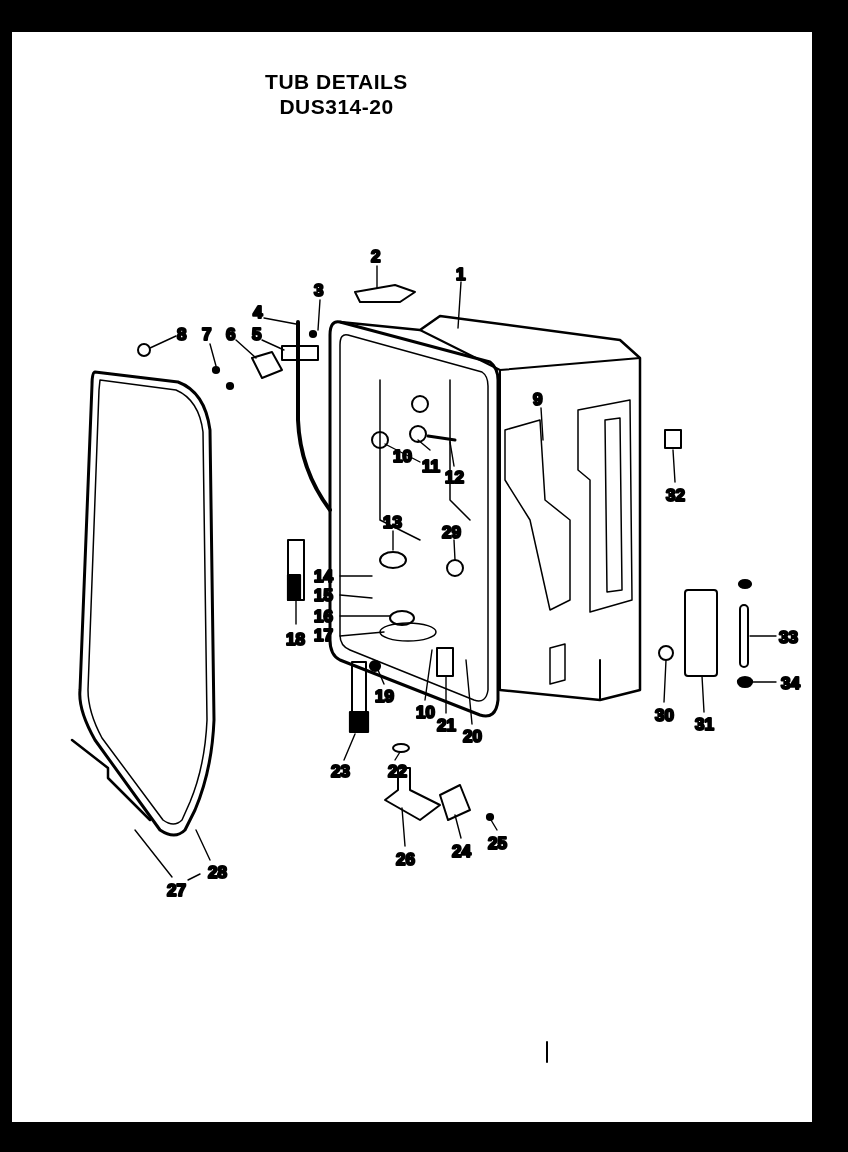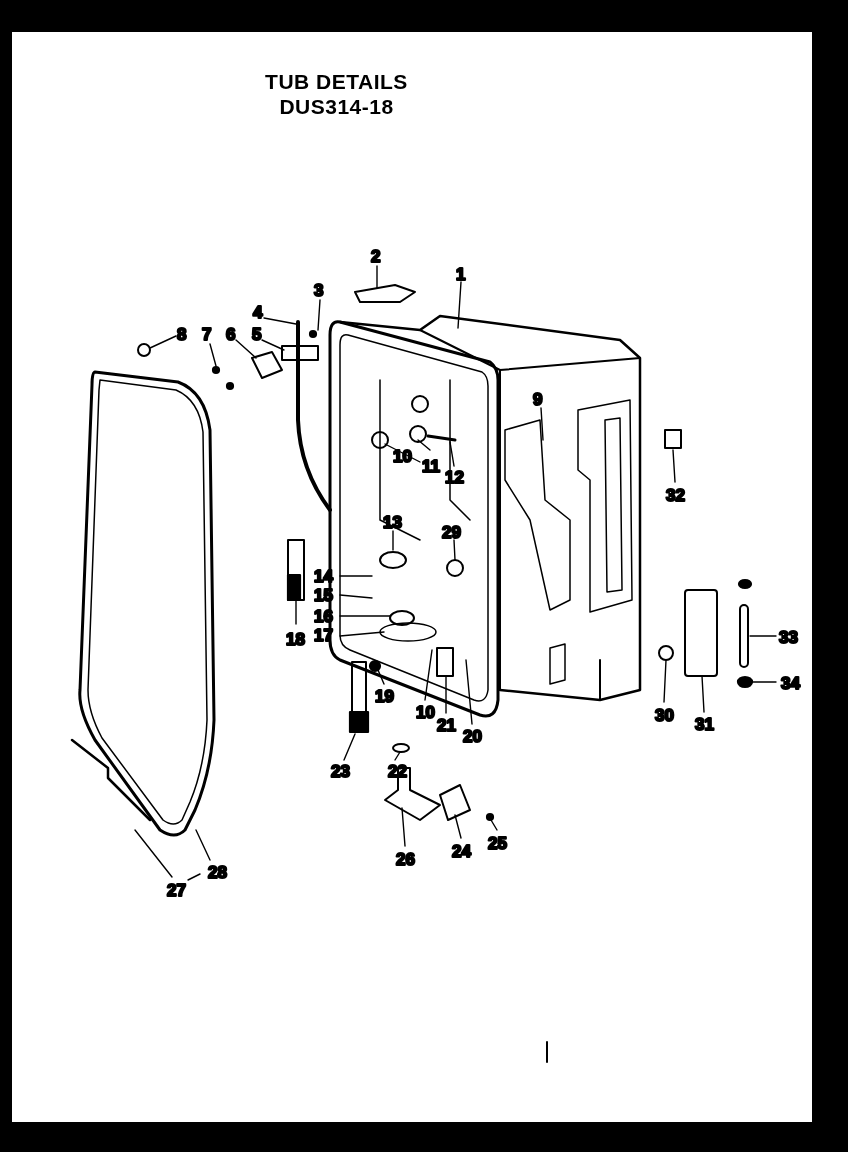--- a/index.html
+++ b/index.html
@@ -9,21 +9,21 @@
   .t1{top:70px;font-size:21px;}
   .t2{top:95px;font-size:21px;}
   svg{position:absolute;left:0;top:0;}
   .lbl{font-family:"Liberation Sans",sans-serif;font-weight:bold;font-size:17px;fill:#000;}
 </style>
 </head>
 <body>
 
 <div class="sheet"></div>
 <div class="title t1">TUB DETAILS</div>
-<div class="title t2">DUS314-18</div>
+<div class="title t2">DUS314-20</div>
 
 <svg width="848" height="1152" fill="none" stroke="#000" stroke-width="2.2" stroke-linejoin="round" stroke-linecap="round">
 
   <g>
     <path d="M95 372 L178 382 Q205 392 210 430 L214 720 Q212 770 195 810 L185 830 Q175 840 160 830 L95 740 Q78 710 80 690 L92 385 Q92 372 95 372 Z" stroke-width="3"></path>
     <path d="M100 380 L176 390 Q199 400 203 432 L207 720 Q205 766 190 802 L182 820 Q174 828 163 820 L102 738 Q88 712 88 690 L99 390 Z" stroke-width="1.5"></path>
   </g>
 
   <path d="M72 740 L108 768 L108 778 L150 820" stroke-width="2.5"></path>
 

